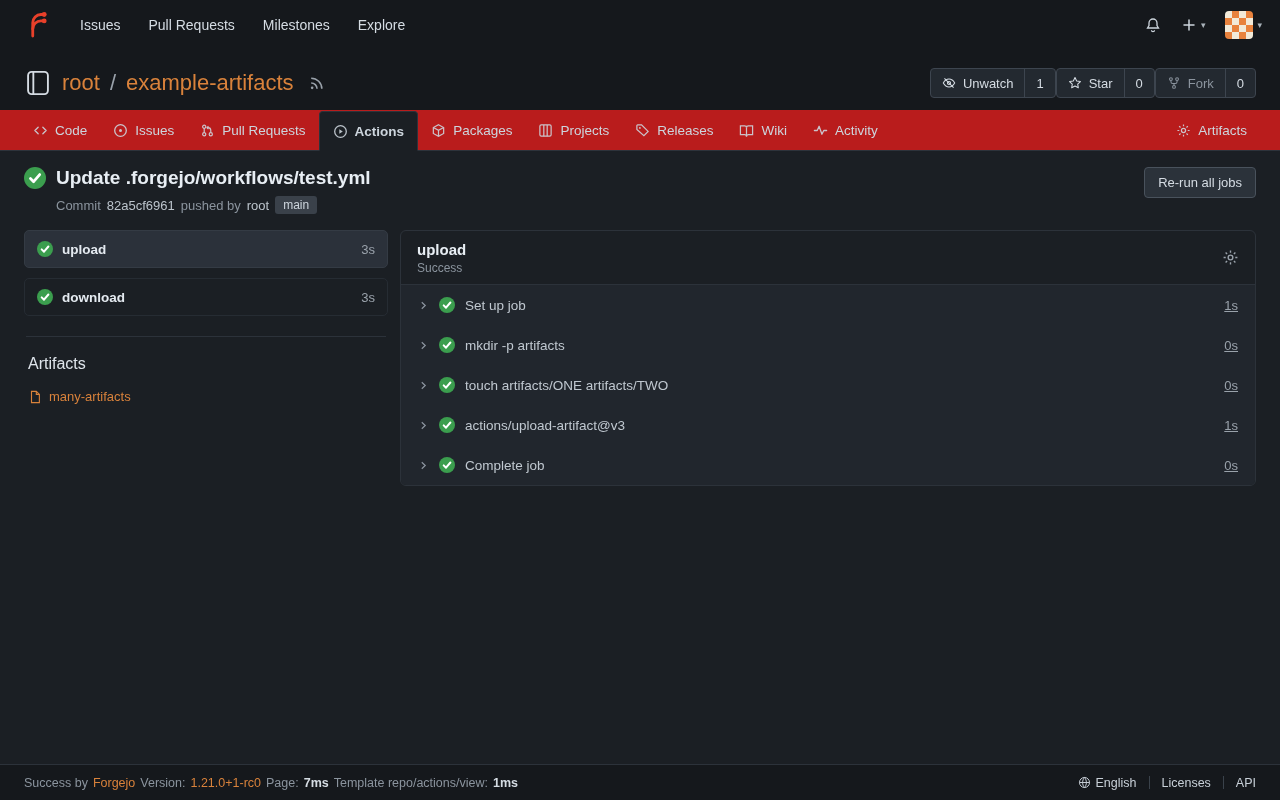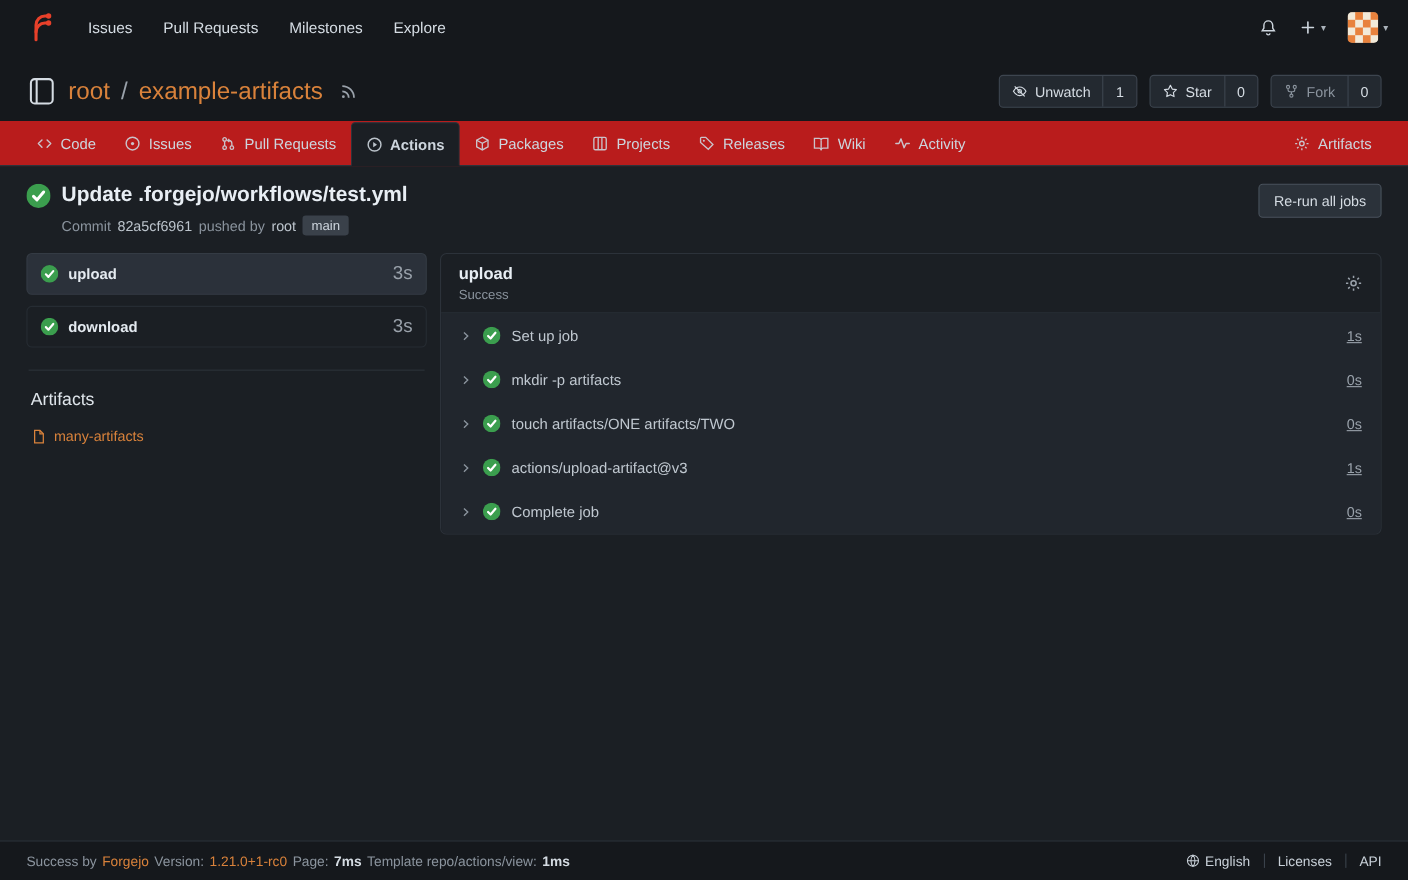--- a/index.html
+++ b/index.html
@@ -24,21 +24,21 @@
     background:conic-gradient(#e8823d 25%, #f2ead9 0 50%, #e8823d 0 75%, #f2ead9 0);
     background-size:14px 14px; }
 
   
   .repo-header { background:#15181c; display:flex; align-items:center; padding:18px 24px 12px; }
   .repo-title { display:flex; align-items:center; gap:10px; font-size:22px; }
   .repo-title .repo-icon { width:28px; height:28px; color:#d5dce3; }
   .repo-link { color:#d9823b; }
   .repo-sep { color:#9aa2ab; }
   .rss { width:17px; height:17px; color:#9aa2ab; margin-left:4px; cursor:pointer; }
-  .repo-buttons { margin-left:auto; display:flex; gap:11px;align-items:center; }
+  .repo-buttons { margin-left:auto; display:flex; gap:0;align-items:center; }
   .btn-group { display:flex; align-items:stretch; height:30px; background:#232930; border:1px solid #3d454f; border-radius:4px; overflow:hidden; font-size:13px; color:#d5dce3; cursor:pointer; }
   .btn-main { display:flex; align-items:center; gap:7px; padding:0 11px; }
   .btn-main svg { width:14px; height:14px; }
   .btn-count { display:flex; align-items:center; padding:0 11px; border-left:1px solid #3d454f; }
   .btn-muted { color:#8b949e; }
 
   
   .tabs { background:#b91c1c; display:flex; align-items:flex-end; padding:0 20px; border-bottom:1px solid #2d333b; flex-shrink:0; }
   .tab { display:flex; align-items:center; gap:7px; padding:0 13px; height:40px; font-size:13.5px; color:#cdd5dd; cursor:pointer; border-radius:4px 4px 0 0; }
   .tab svg { width:15px; height:15px; opacity:.9; }
@@ -60,21 +60,21 @@
   .run-sub .lit { color:#bcc4cc; }
   .branch-badge { background:#3a414a; color:#cdd5dd; font-size:12px; padding:2px 8px; border-radius:3px; cursor:pointer; }
   .rerun-btn { margin-left:auto; background:#2b323a; border:1px solid #49525c; color:#d5dce3; font-size:13px; padding:7px 13px; border-radius:4px; cursor:pointer; font-family:inherit; }
 
   
   .columns { display:flex; gap:12px; align-items:flex-start; }
   .sidebar { width:364px; flex-shrink:0; }
   .job-row { display:flex; align-items:center; gap:9px; height:38px; padding:0 12px; border-radius:5px; border:1px solid #262c33; margin-bottom:10px; cursor:pointer; }
   .job-row.selected { background:#2b313a; border-color:#343b44; }
   .job-name { font-weight:700; font-size:13.5px; color:#e4eaf0; }
-  .job-duration { margin-left:auto; color:#9aa2ab; font-size:17px;text-align:center; }
+  .job-duration { margin-left:auto; color:#9aa2ab; font-size:13px;text-align:center; }
   .sidebar-divider { border:0; border-top:1px solid #2c323a; margin:20px 2px 18px; }
   .artifacts-heading { font-size:16px; font-weight:500; color:#dfe5eb; margin:0 0 16px 4px; }
   .artifact-link { display:flex; align-items:center; gap:7px; color:#d9823b; font-size:13px; margin-left:4px; cursor:pointer; }
   .artifact-link svg { width:14px; height:14px; color:#d9823b; }
 
   
   .job-panel { flex:1; border:1px solid #2c323a; border-radius:6px; overflow:hidden; }
   .panel-header { display:flex; align-items:center; padding:9px 16px; border-bottom:1px solid #2c323a; min-height:54px; }
   .panel-job-name { font-size:15px; font-weight:700; color:#e8eef4; }
   .panel-job-status { font-size:12px; color:#8b949e; margin-top:3px; }

